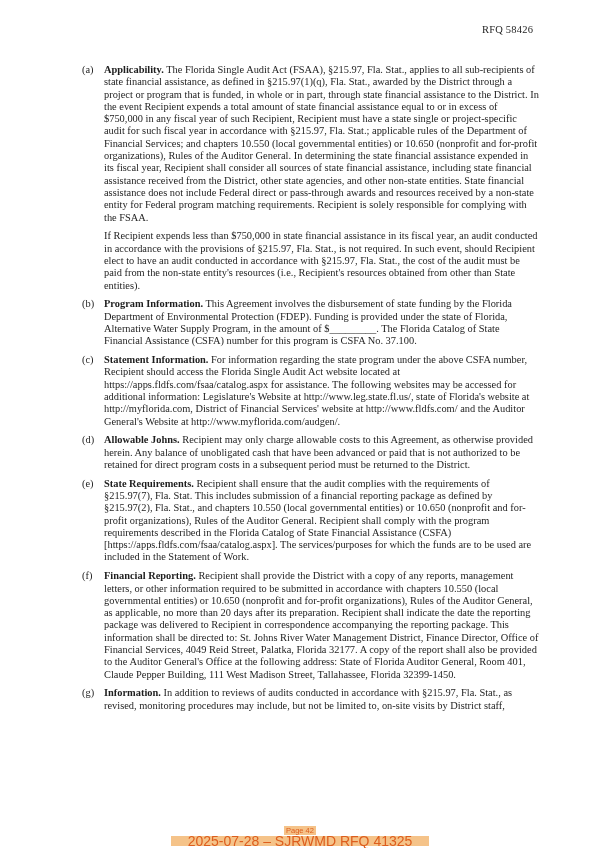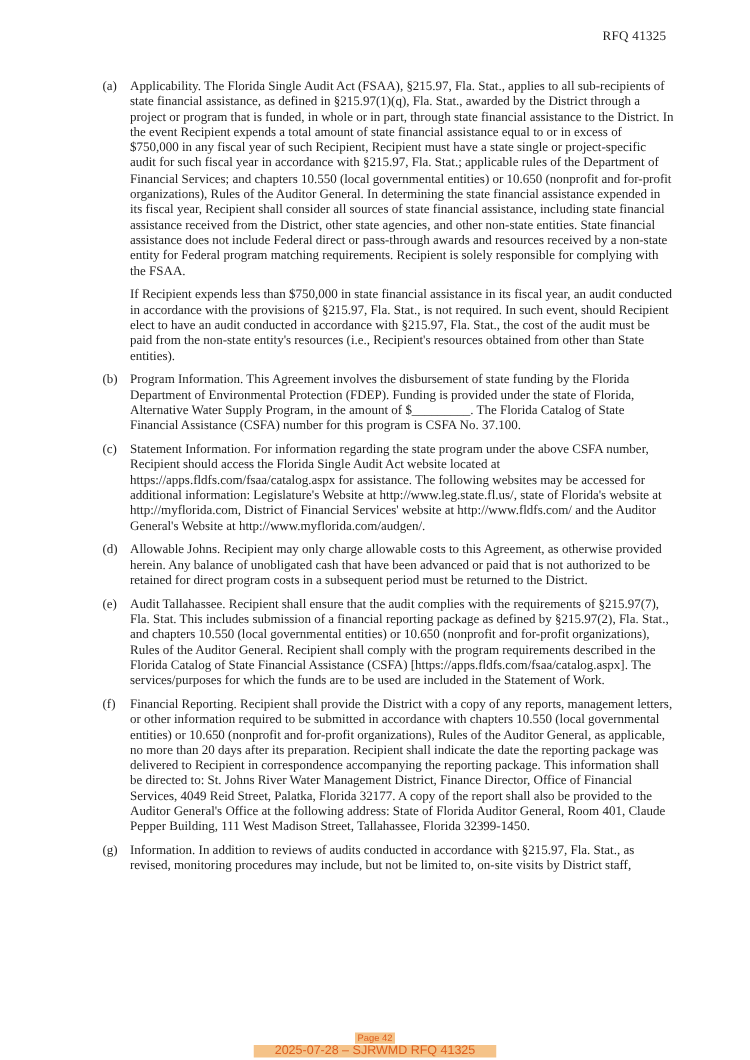--- a/index.html
+++ b/index.html
@@ -37,21 +37,21 @@
     position: relative;
     padding-left: 22px;
     margin-bottom: 6.5px;
   }
   .plabel {
     position: absolute;
     left: 0;
     top: 0;
   }
   .ptitle {
-    font-weight: 400;
+    font-weight: 700;
   }
   .page-num {
     position: absolute;
     top: 799px;
     left: 0;
     width: 100%;
     text-align: center;
     font-size: 10.4px;
   }
   .stamp {
@@ -69,34 +69,34 @@
     font-size: 7.5px;
     line-height: 9px;
     padding: 0 2px;
     background: var(--stamp-bg, #f5c389);
     color: var(--stamp-color, #dd5e1e);
   }
   .stamp-l2 {
     display: block;
     width: fit-content;
     margin: 1px auto 0 auto;
-    font-size: 10px;
+    font-size: 14px;
     line-height: 10px;
     padding: 0 17px;
     background: var(--stamp-bg, #f5c389);
     color: var(--stamp-color, #dd5e1e);
     white-space: nowrap;
   }
 </style>
 </head>
 <body>
 
 <div class="page">
 
-  <div class="header-ref">RFQ 41325</div>
+  <div class="header-ref">RFQ 58426</div>
 
   <main class="content" id="paras">
   <div class="para">
     <span class="plabel">(a)</span>
     <span class="ptitle">Applicability.</span>
     <span class="ptext">The Florida Single Audit Act (FSAA), §215.97, Fla. Stat., applies to all sub-recipients of state financial assistance, as defined in §215.97(1)(q), Fla. Stat., awarded by the District through a project or program that is funded, in whole or in part, through state financial assistance to the District. In the event Recipient expends a total amount of state financial assistance equal to or in excess of $750,000 in any fiscal year of such Recipient, Recipient must have a state single or project-specific audit for such fiscal year in accordance with §215.97, Fla. Stat.; applicable rules of the Department of Financial Services; and chapters 10.550 (local governmental entities) or 10.650 (nonprofit and for-profit organizations), Rules of the Auditor General. In determining the state financial assistance expended in its fiscal year, Recipient shall consider all sources of state financial assistance, including state financial assistance received from the District, other state agencies, and other non-state entities. State financial assistance does not include Federal direct or pass-through awards and resources received by a non-state entity for Federal program matching requirements. Recipient is solely responsible for complying with the FSAA.</span>
   </div>
 
   <div class="para">
     <span class="plabel"></span>
@@ -117,21 +117,21 @@
   </div>
 
   <div class="para">
     <span class="plabel">(d)</span>
     <span class="ptitle">Allowable Johns.</span>
     <span class="ptext">Recipient may only charge allowable costs to this Agreement, as otherwise provided herein. Any balance of unobligated cash that have been advanced or paid that is not authorized to be retained for direct program costs in a subsequent period must be returned to the District.</span>
   </div>
 
   <div class="para">
     <span class="plabel">(e)</span>
-    <span class="ptitle">Audit Tallahassee.</span>
+    <span class="ptitle">State Requirements.</span>
     <span class="ptext">Recipient shall ensure that the audit complies with the requirements of §215.97(7), Fla. Stat. This includes submission of a financial reporting package as defined by §215.97(2), Fla. Stat., and chapters 10.550 (local governmental entities) or 10.650 (nonprofit and for-profit organizations), Rules of the Auditor General. Recipient shall comply with the program requirements described in the Florida Catalog of State Financial Assistance (CSFA) [https://apps.fldfs.com/fsaa/catalog.aspx]. The services/purposes for which the funds are to be used are included in the Statement of Work.</span>
   </div>
 
   <div class="para">
     <span class="plabel">(f)</span>
     <span class="ptitle">Financial Reporting.</span>
     <span class="ptext">Recipient shall provide the District with a copy of any reports, management letters, or other information required to be submitted in accordance with chapters 10.550 (local governmental entities) or 10.650 (nonprofit and for-profit organizations), Rules of the Auditor General, as applicable, no more than 20 days after its preparation. Recipient shall indicate the date the reporting package was delivered to Recipient in correspondence accompanying the reporting package. This information shall be directed to: St. Johns River Water Management District, Finance Director, Office of Financial Services, 4049 Reid Street, Palatka, Florida 32177. A copy of the report shall also be provided to the Auditor General's Office at the following address: State of Florida Auditor General, Room 401, Claude Pepper Building, 111 West Madison Street, Tallahassee, Florida 32399-1450.</span>
   </div>
 
   <div class="para">

